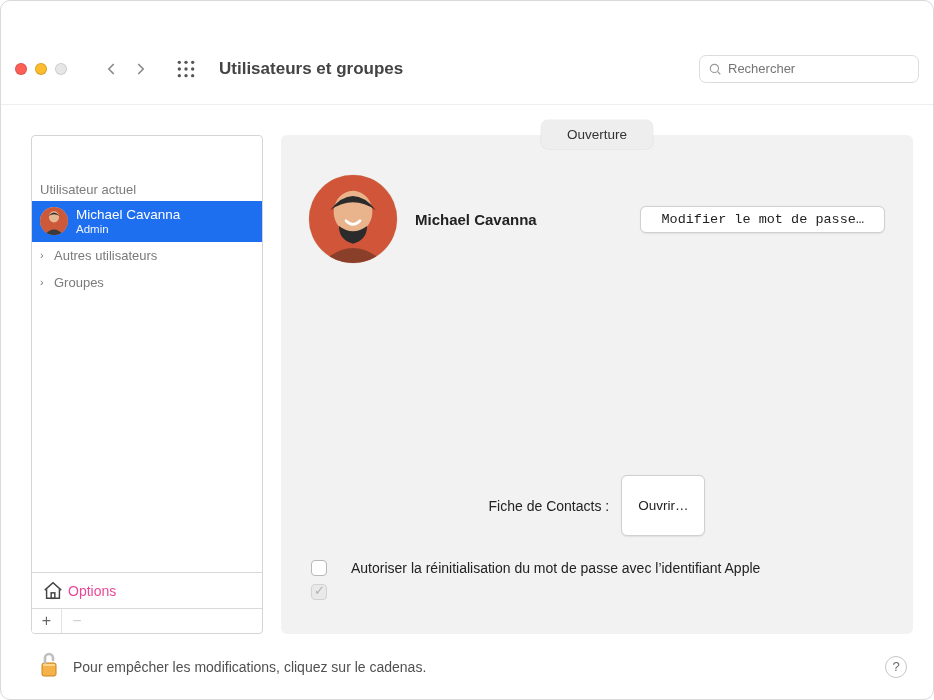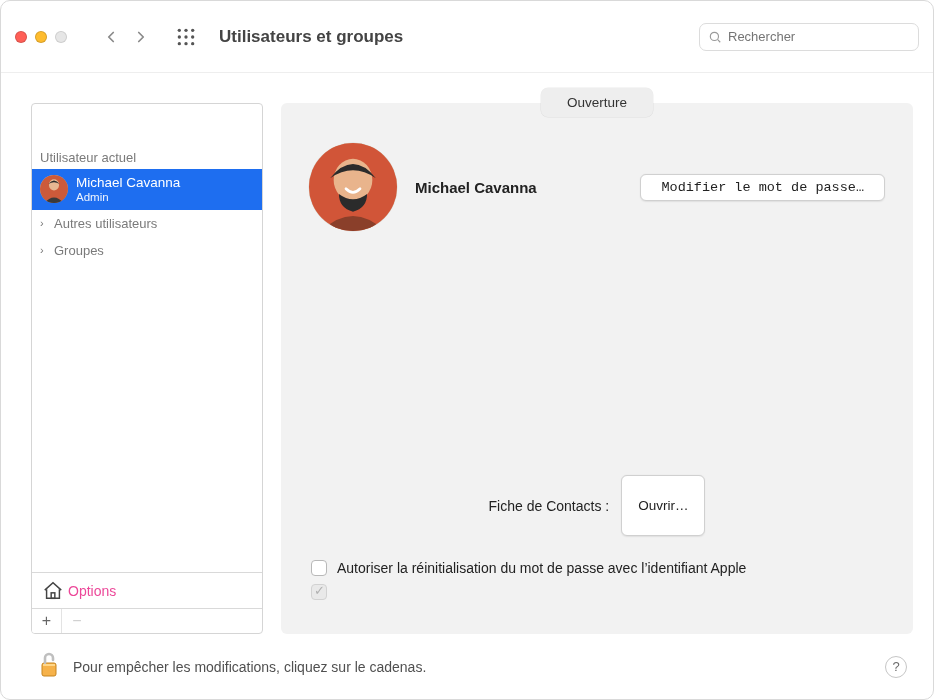--- a/index.html
+++ b/index.html
@@ -22,20 +22,21 @@
     background: #fff;
     position: relative;
   }
   .titlebar {
     height: 72px;
     display: flex;
     align-items: center;
     padding: 0 14px;
     border-bottom: 1px solid #eee;
     gap: 8px;
+    margin-top: 32px;
   }
   .traffic { display: flex; gap: 8px; margin-right: 8px; }
   .traffic .dot {
     width: 12px; height: 12px; border-radius: 50%;
   }
   .dot.red { background: #ff5f57; border: 0.5px solid rgba(0,0,0,0.15); }
   .dot.yellow { background: #febc2e; border: 0.5px solid rgba(0,0,0,0.15); }
   .dot.gray { background: #e6e6e6; border: 0.5px solid rgba(0,0,0,0.1); }
   .nav-arrows { display: flex; gap: 2px; margin-left: 14px; margin-right: 10px; color: #6f6f6f; }
   .nav-arrow {
@@ -163,21 +164,21 @@
     box-shadow: 0 0.5px 1.5px rgba(0,0,0,0.08);
   }
   .btn.wide { padding: 5px 20px; font-family: Liberation Mono, monospace; }
   .profile-row .spacer2 { flex:1; }
   .panel-spacer { flex:1; }
   .contacts-row {
     display:flex; align-items:center; justify-content:center; gap: 12px;
     font-size: 14px; color:#222; margin-bottom: 20px;
   }
   .check-row {
-    display:flex; align-items:center; gap: 10px; font-size: 14px; color:#222;
+    display:flex; align-items:center; gap: 24px; font-size: 14px; color:#222;
     padding: 4px 0 4px 2px;
   }
   .check-row.disabled { color:#9a9a9a; }
   .check-row input[type=checkbox] {
     width:16px; height:16px; appearance:none;
     border:1px solid #b8b8b8; border-radius:4px; background:#fff;
     position:relative; cursor:pointer;
   }
   .check-row.disabled input[type=checkbox] {
     background:#e9e9e9; border-color:#d2d2d2; cursor:default;

